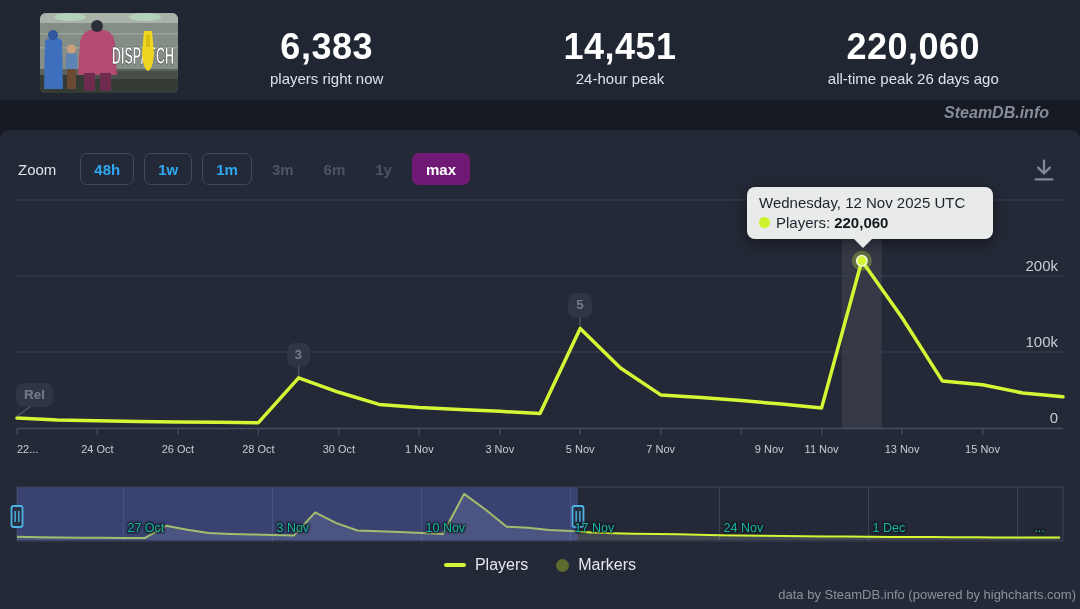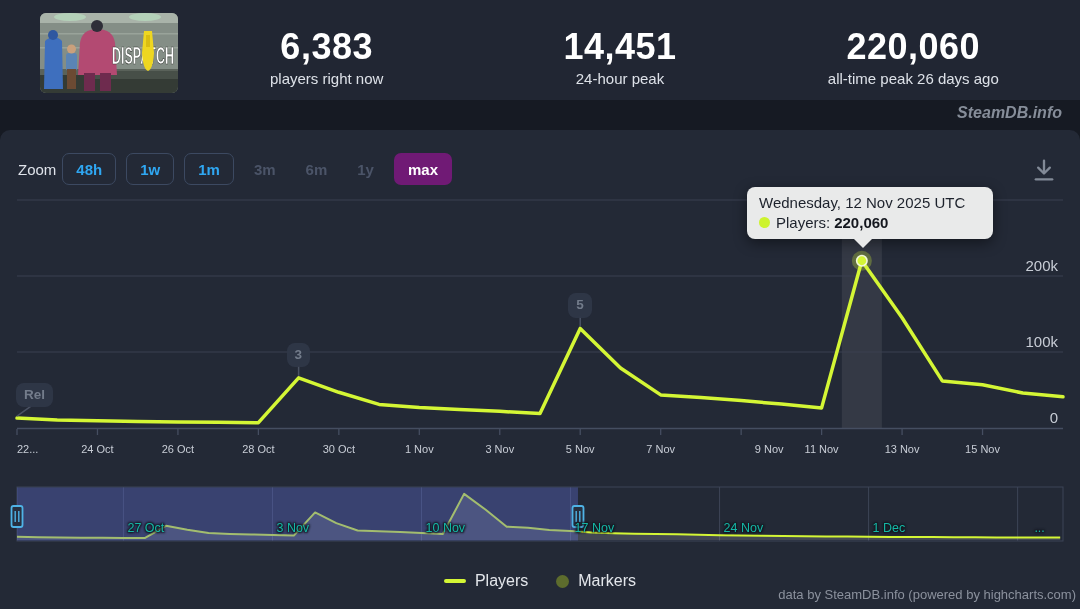--- a/index.html
+++ b/index.html
@@ -8,27 +8,27 @@
   
   .app-header{position:absolute;left:0;top:0;width:1080px;height:100px;background:#212633;}
   .capsule{position:absolute;left:40px;top:13px;width:138px;height:80px;border-radius:6px;overflow:hidden;}
   .stats-row{position:absolute;left:180px;top:0;width:880px;height:100px;display:flex;}
   .stat{flex:1;display:flex;flex-direction:column;align-items:center;justify-content:center;padding-top:14px;}
   .stat-value{font-size:36px;font-weight:800;color:#ffffff;letter-spacing:.5px;line-height:1.1;}
   .stat-label{font-size:15px;color:#dde1e8;margin-top:3px;}
 
   
   .strip{position:absolute;left:0;top:100px;width:1080px;height:30px;}
-  .watermark{position:absolute;right:18px;top:4px;font-size:16px;font-style:italic;font-weight:700;color:#868d99;}
+  .watermark{position:absolute;right:31px;top:4px;font-size:16px;font-style:italic;font-weight:700;color:#868d99;}
 
   
   .panel{position:absolute;left:0;top:130px;width:1080px;height:479px;background:#232936;border-radius:10px 10px 0 0;}
 
   
-  .toolbar{position:absolute;left:18px;top:152px;height:34px;display:flex;align-items:center;gap:2px;z-index:5;}
+  .toolbar{position:absolute;left:18px;top:152px;height:34px;display:flex;align-items:center;gap:20px;z-index:5;}
   .zoom-word{font-size:15px;color:#dfe3ea;margin-right:4px;}
   .zbtn{box-sizing:border-box;height:32px;padding:0 13px;border:1px solid #3c4961;border-radius:7px;background:transparent;
         color:#2fa7f2;font-weight:700;font-size:15px;font-family:inherit;display:flex;align-items:center;cursor:pointer;text-align:right;}
   .zbtn.disabled{border-color:transparent;color:#4b5468;padding:0 9px;cursor:default;}
   .zbtn.selected{border-color:transparent;background:#701a75;color:#ffffff;}
   .download{position:absolute;left:1030px;top:156px;width:28px;height:28px;color:#828a97;z-index:5;cursor:pointer;}
 
   
   svg.canvas{position:absolute;left:0;top:0;width:1080px;height:609px;z-index:2;}
 
@@ -47,21 +47,21 @@
   .tooltip{position:absolute;left:747px;top:187px;width:246px;box-sizing:border-box;background:#e9eaea;border-radius:8px;
            padding:7px 12px 8px 12px;z-index:6;box-shadow:0 4px 14px rgba(0,0,0,.45);}
   .tooltip:after{content:"";position:absolute;left:107px;top:100%;border:9px solid transparent;border-top-color:#e9eaea;}
   .tt-title{font-size:15px;color:#1d222c;}
   .tt-row{font-size:15px;color:#1d222c;margin-top:3px;display:flex;align-items:center;}
   .tt-dot{display:inline-block;width:11px;height:11px;border-radius:50%;background:#cdf32e;margin-right:6px;}
   .tt-val{font-weight:800;margin-left:4px;color:#14171e;}
 
   
   .legend{position:absolute;left:0;top:556px;width:1080px;display:flex;justify-content:center;gap:28px;z-index:3;}
-  .legend-item{display:flex;align-items:center;gap:9px;font-size:16px;color:#e3e6eb;cursor:pointer;margin-top:16px;}
+  .legend-item{display:flex;align-items:center;gap:9px;font-size:16px;color:#e3e6eb;cursor:pointer;}
   .sw-line{width:22px;height:4px;border-radius:2px;background:#d4f635;}
   .sw-dot{width:13px;height:13px;border-radius:50%;background:#5d6c2d;}
 
   .credit{position:absolute;right:4px;top:587px;font-size:13px;color:#8b919d;z-index:3;}
 </style>
 </head>
 <body>
 
 <div class="stage">
 

